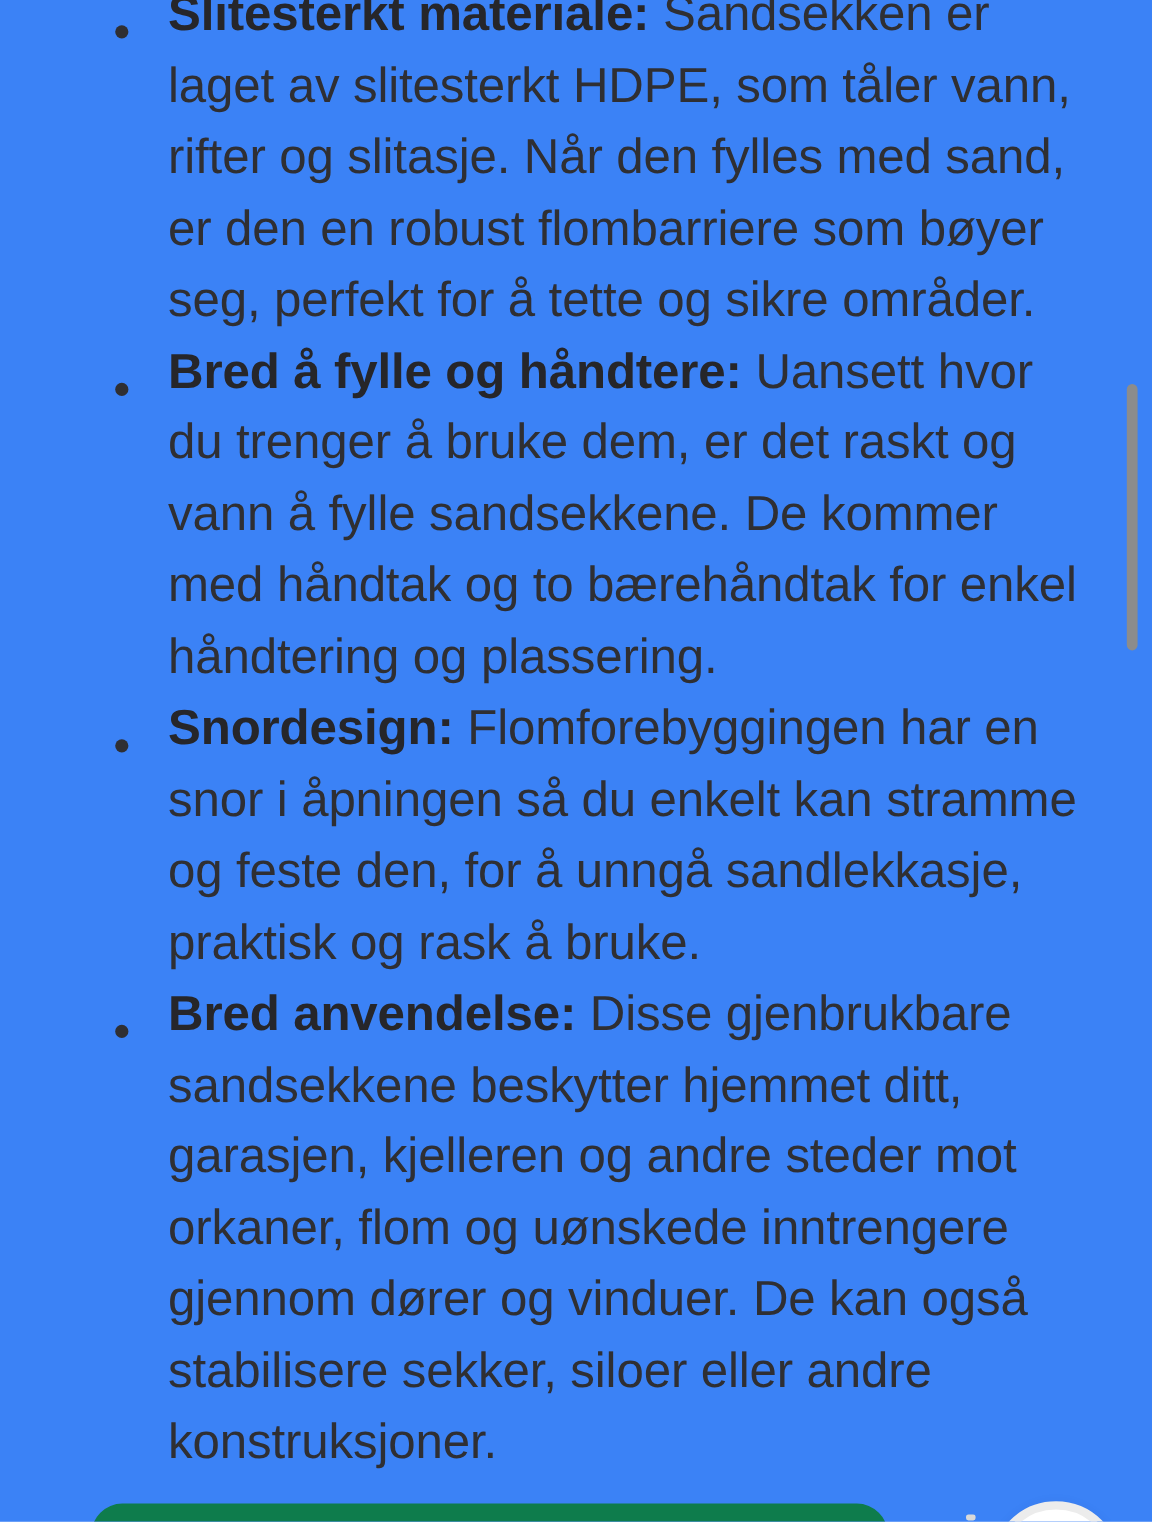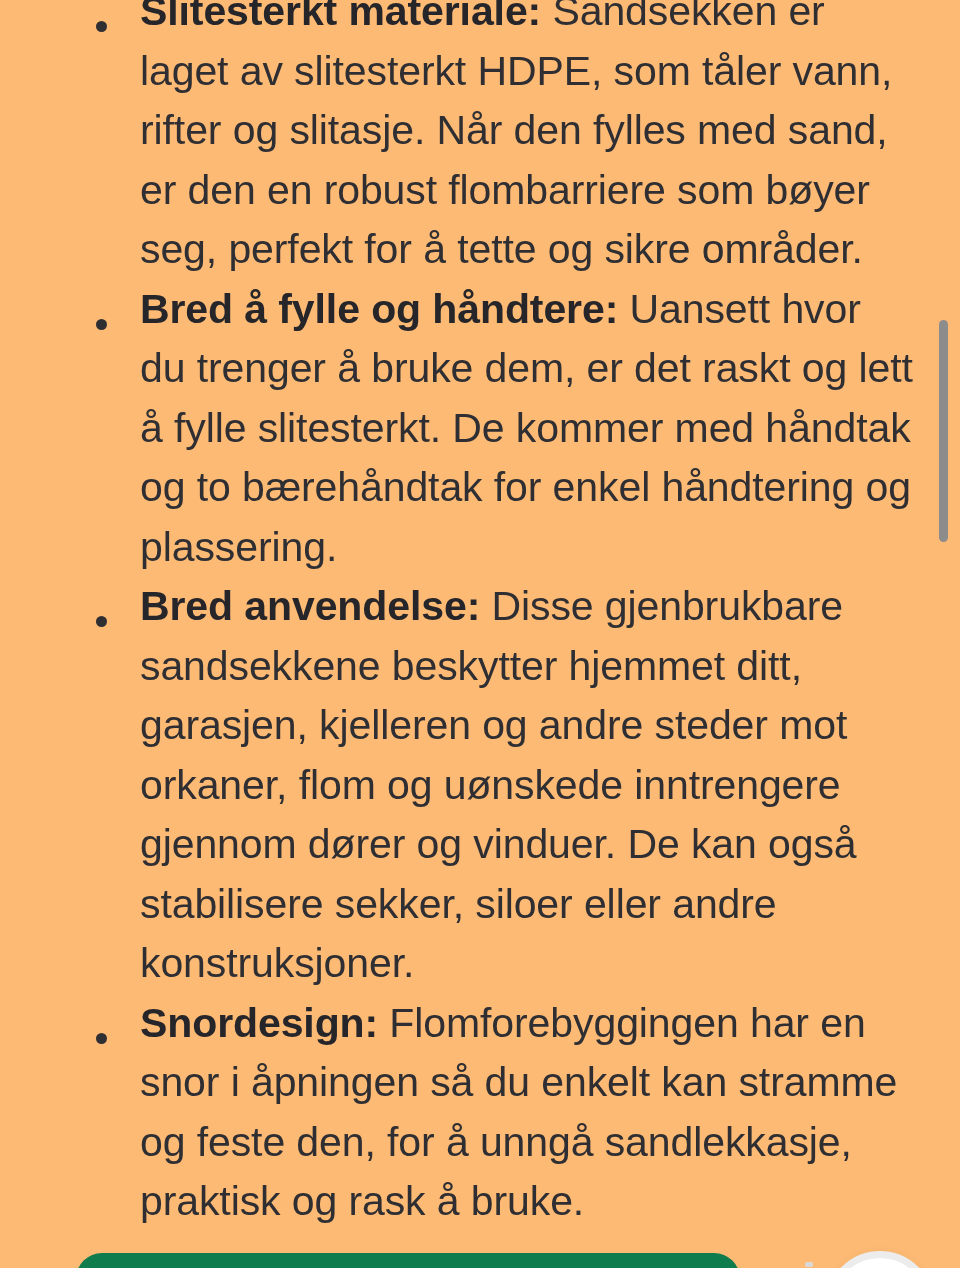--- a/index.html
+++ b/index.html
@@ -14,21 +14,21 @@
     background: #ffffff;
     font-family: "Liberation Sans", sans-serif;
     overflow: hidden;
     position: relative;
   }
 
   
   #page-root {
     position: absolute;
     inset: 0;
-    background: #fdba74;
+    background: #3b82f6;
     overflow: hidden;
   }
 
   
   #feature-list {
     list-style: none;
     margin: 0;
     padding: 0;
     position: absolute;
     left: 0;
@@ -134,31 +134,31 @@
 
   <ul id="feature-list">
 
     <li class="feature-item">
       <span class="feature-bullet"></span>
       <span class="feature-title">Slitesterkt materiale:</span><span class="feature-body"> Sandsekken er laget av slitesterkt HDPE, som tåler vann, rifter og slitasje. Når den fylles med sand, er den en robust flombarriere som bøyer seg, perfekt for å tette og sikre områder.</span>
     </li>
 
     <li class="feature-item">
       <span class="feature-bullet"></span>
-      <span class="feature-title">Bred å fylle og håndtere:</span><span class="feature-body"> Uansett hvor du trenger å bruke dem, er det raskt og lett å fylle slitesterkt. De kommer med håndtak og to bærehåndtak for enkel håndtering og plassering.</span>
+      <span class="feature-title">Bred å fylle og håndtere:</span><span class="feature-body"> Uansett hvor du trenger å bruke dem, er det raskt og vann å fylle sandsekkene. De kommer med håndtak og to bærehåndtak for enkel håndtering og plassering.</span>
+    </li>
+
+    <li class="feature-item">
+      <span class="feature-bullet"></span>
+      <span class="feature-title">Snordesign:</span><span class="feature-body"> Flomforebyggingen har en snor i åpningen så du enkelt kan stramme og feste den, for å unngå sandlekkasje, praktisk og rask å bruke.</span>
     </li>
 
     <li class="feature-item">
       <span class="feature-bullet"></span>
       <span class="feature-title">Bred anvendelse:</span><span class="feature-body"> Disse gjenbrukbare sandsekkene beskytter hjemmet ditt, garasjen, kjelleren og andre steder mot orkaner, flom og uønskede inntrengere gjennom dører og vinduer. De kan også stabilisere sekker, siloer eller andre konstruksjoner.</span>
-    </li>
-
-    <li class="feature-item">
-      <span class="feature-bullet"></span>
-      <span class="feature-title">Snordesign:</span><span class="feature-body"> Flomforebyggingen har en snor i åpningen så du enkelt kan stramme og feste den, for å unngå sandlekkasje, praktisk og rask å bruke.</span>
     </li>
 
   </ul>
 
   <button id="cta-button" style="background: rgb(14, 124, 76);"></button>
 
   <div id="floating-action-dot"></div>
   <div id="floating-action-button"></div>
 
   <div id="scrollbar-track">

